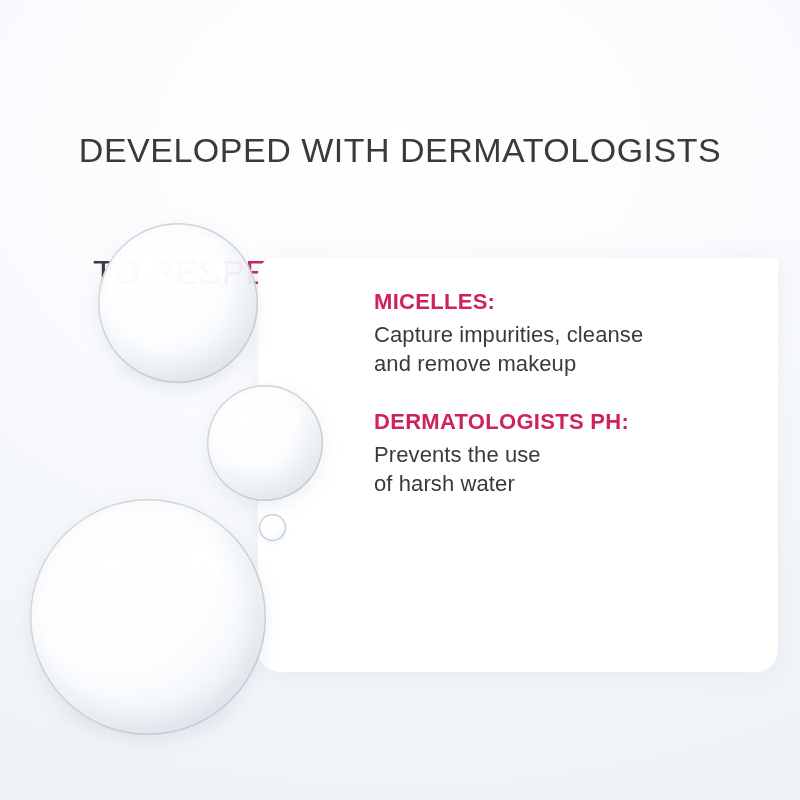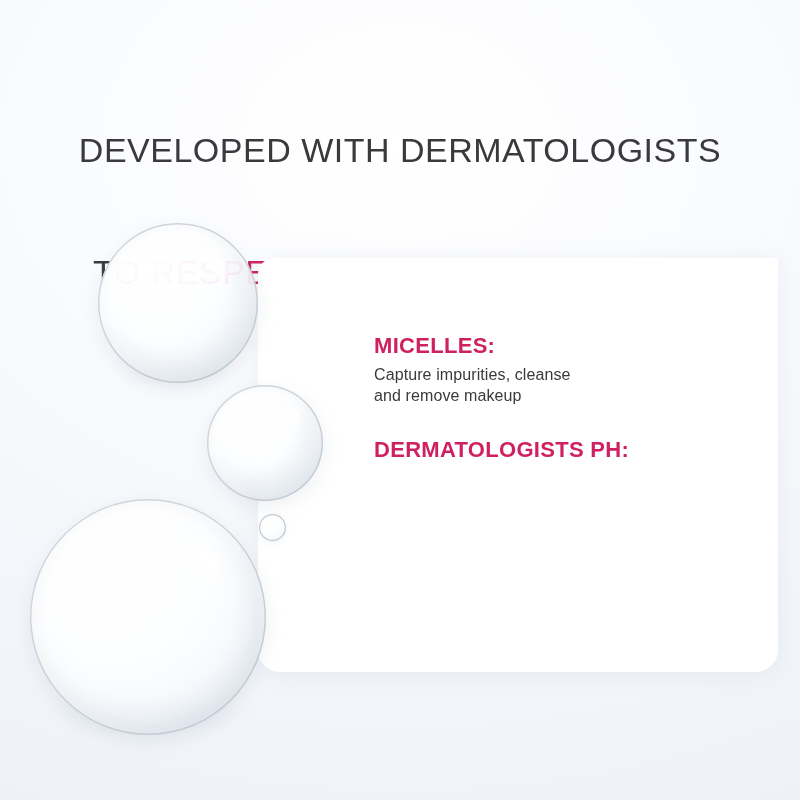--- a/index.html
+++ b/index.html
@@ -61,37 +61,36 @@
     border-radius: 16px 0 22px 22px;
     box-shadow: 0 2px 26px rgba(120,135,155,0.10);
   }
 
   
   .benefits {
     position: absolute;
     left: 374px;
     top: 288px;
     width: 390px;
-    margin-top: 44px;
   }
   .benefit {
     margin-bottom: 30px;
   }
   .benefit:last-child { margin-bottom: 0; }
 
   .benefit-title {
     font-size: 22px;
     font-weight: 700;
     letter-spacing: 0.3px;
     color: #cf2160;
     line-height: 1.25;
     margin-bottom: 4px;
   }
   .benefit-desc {
-    font-size: 16px;
+    font-size: 22px;
     font-weight: 300;
     color: #3a3a3c;
     line-height: 1.33;
     letter-spacing: 0.1px;
     white-space: pre-line;
   }
 
   
   .bubble {
     position: absolute;
@@ -185,17 +184,19 @@
 
     <div class="benefit">
       <div class="benefit-title">MICELLES:</div>
       <div class="benefit-desc">Capture impurities, cleanse
 and remove makeup</div>
     </div>
 
 
     <div class="benefit">
       <div class="benefit-title">DERMATOLOGISTS PH:</div>
+      <div class="benefit-desc">Prevents the use
+of harsh water</div>
     </div>
 
   </div>
 
 </div>
 
 </body></html>

